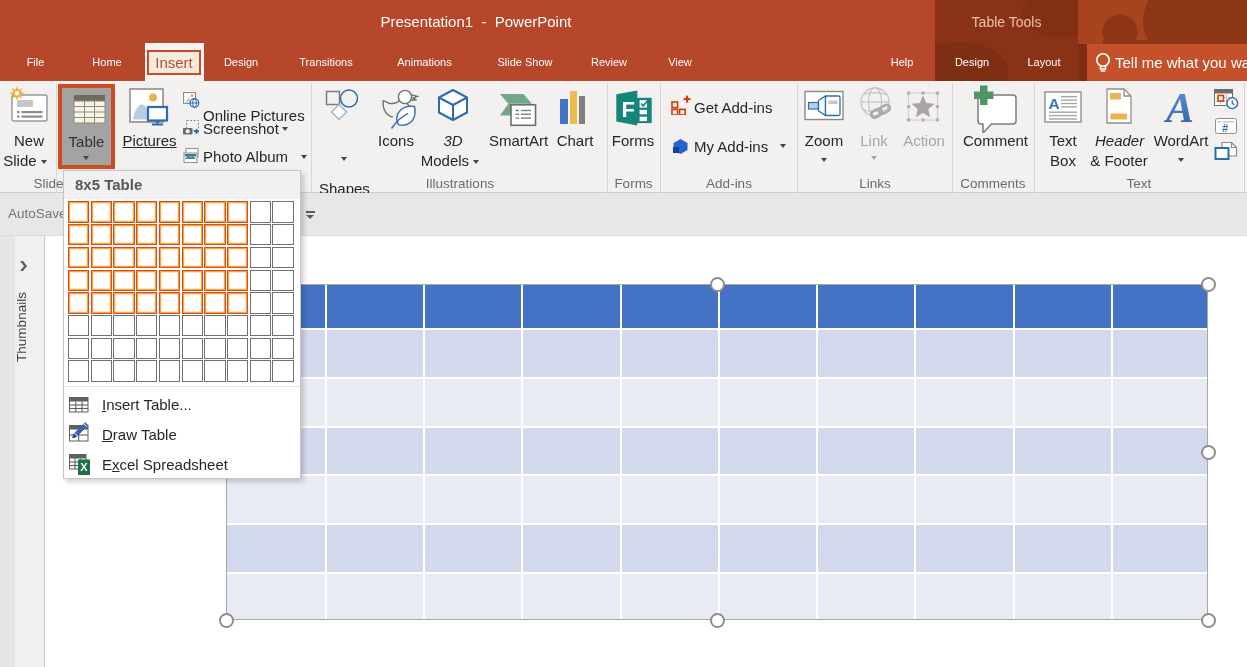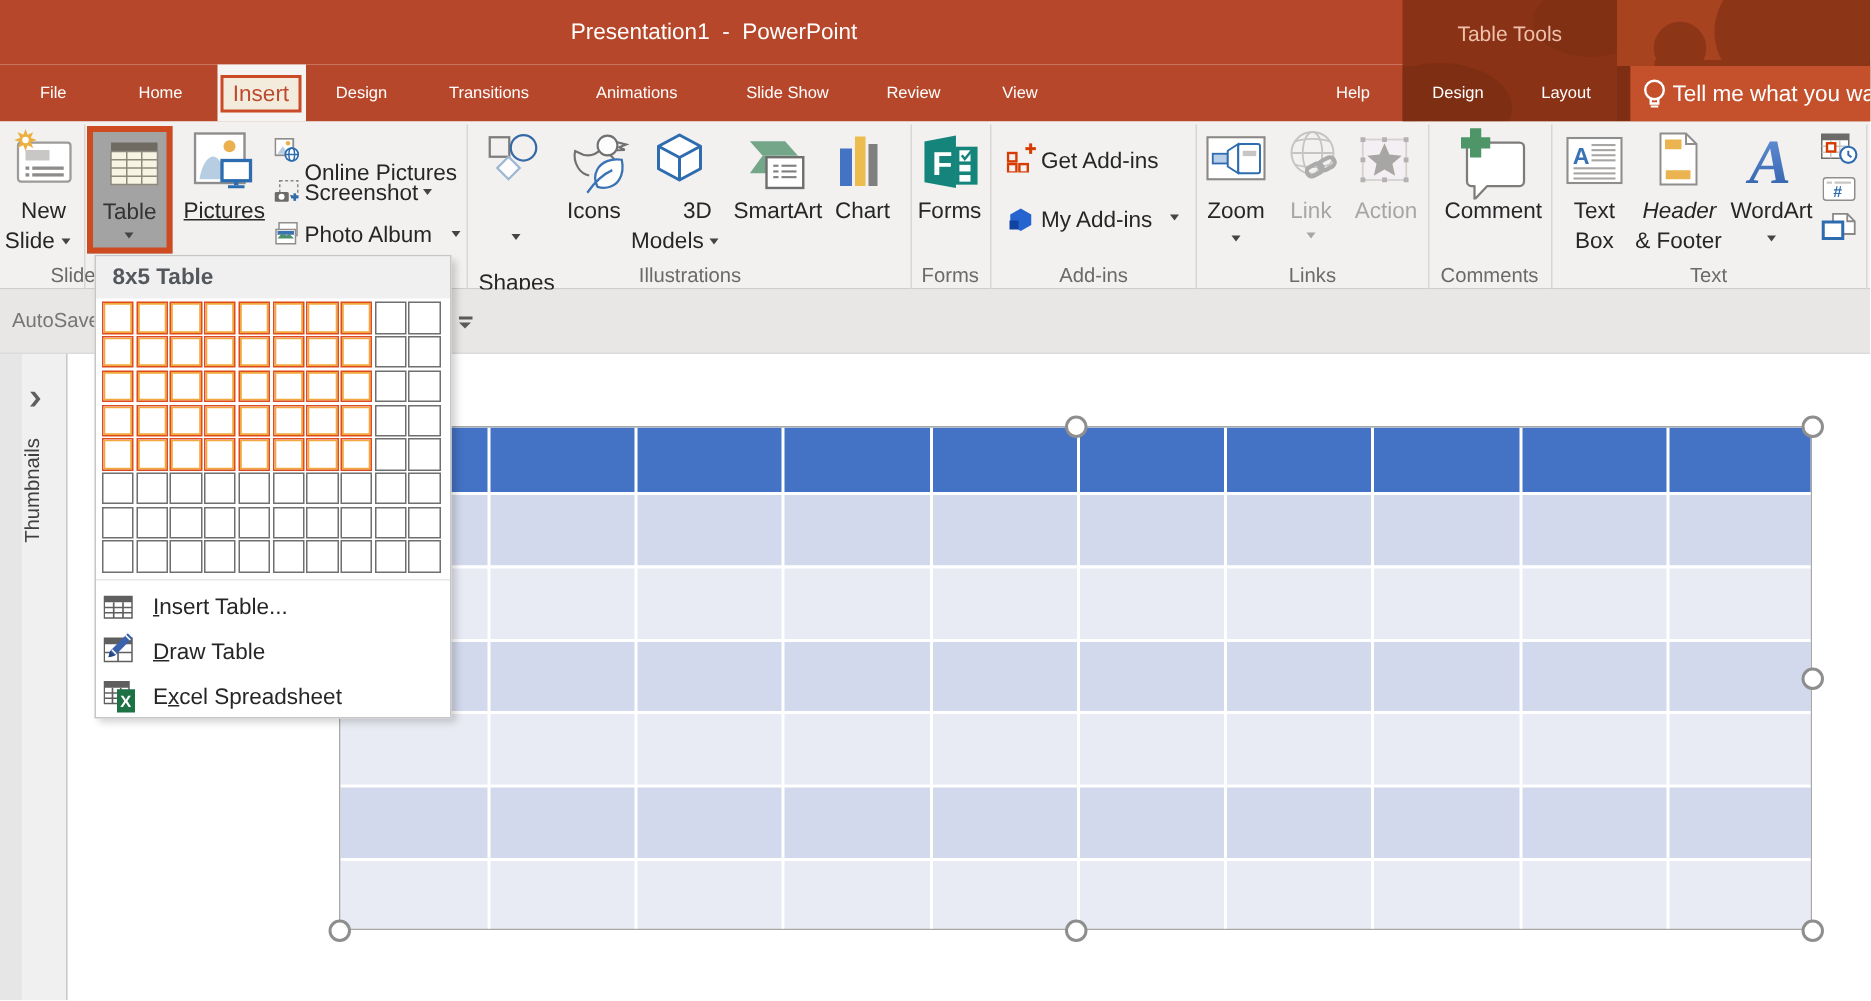--- a/index.html
+++ b/index.html
@@ -168,21 +168,21 @@
       <path d="M32.5 17.2 L35.5 20" fill="none" stroke="#707070" stroke-width="1.4"></path>
       <path d="M40.5 20.5 C33.5 19.3 27 22 24.2 27 C22.3 30.6 22.3 34.8 24.4 38.6 C30.2 40.2 36 38.4 38.8 33.8 C41.2 29.8 41.5 25 40.5 20.5 Z" fill="#fdfdfd" stroke="#3a72b4" stroke-width="1.5"></path>
       <path d="M17.5 42.5 C22 36 28 30.2 34.2 27.4" fill="none" stroke="#3a72b4" stroke-width="1.5"></path>
     </svg>
     <div class="biglabel" style="left:371px;top:51px;width:50px;">Icons</div>
 
     <svg width="36" height="38" viewBox="0 0 36 38" class="abs" style="left:435px;top:6px;">
       <path d="M18 3 L32 10.5 L32 25.5 L18 33 L4 25.5 L4 10.5 Z" fill="#fff" stroke="#2e6cb0" stroke-width="2" stroke-linejoin="round"></path>
       <path d="M4 10.5 L18 18 L32 10.5 M18 18 L18 33" fill="none" stroke="#2e6cb0" stroke-width="2" stroke-linejoin="round"></path>
     </svg>
-    <div class="biglabel" style="left:440px;top:51px;width:50px;">3D</div>
+    <div class="biglabel" style="left:428px;top:51px;width:50px;font-style:italic;">3D</div>
     <div class="biglabel" style="left:419px;top:71px;width:62px;">Models <span class="dna" style="margin-bottom:2px;"></span></div>
 
     <svg width="46" height="40" viewBox="0 0 46 40" class="abs" style="left:496px;top:7px;">
       <path d="M3.9 6.1 L27.4 6.1 L36 15.8 L12.4 15.8 Z" fill="#74a689"></path>
       <path d="M12.4 15.8 L3.9 27.5 L17 27.5 L17 15.8 Z" fill="#74a689"></path>
       <rect x="15" y="16.8" width="24.5" height="20.5" fill="#fff" stroke="#6e6e6e" stroke-width="1.6"></rect>
       <rect x="19.5" y="21.8" width="3.5" height="1.4" fill="#7f7f7f"></rect>
       <rect x="25" y="21.8" width="10" height="1.4" fill="#7f7f7f"></rect>
       <rect x="19.5" y="25.6" width="3.5" height="1.4" fill="#7f7f7f"></rect>
       <rect x="25" y="25.6" width="10" height="1.4" fill="#7f7f7f"></rect>

